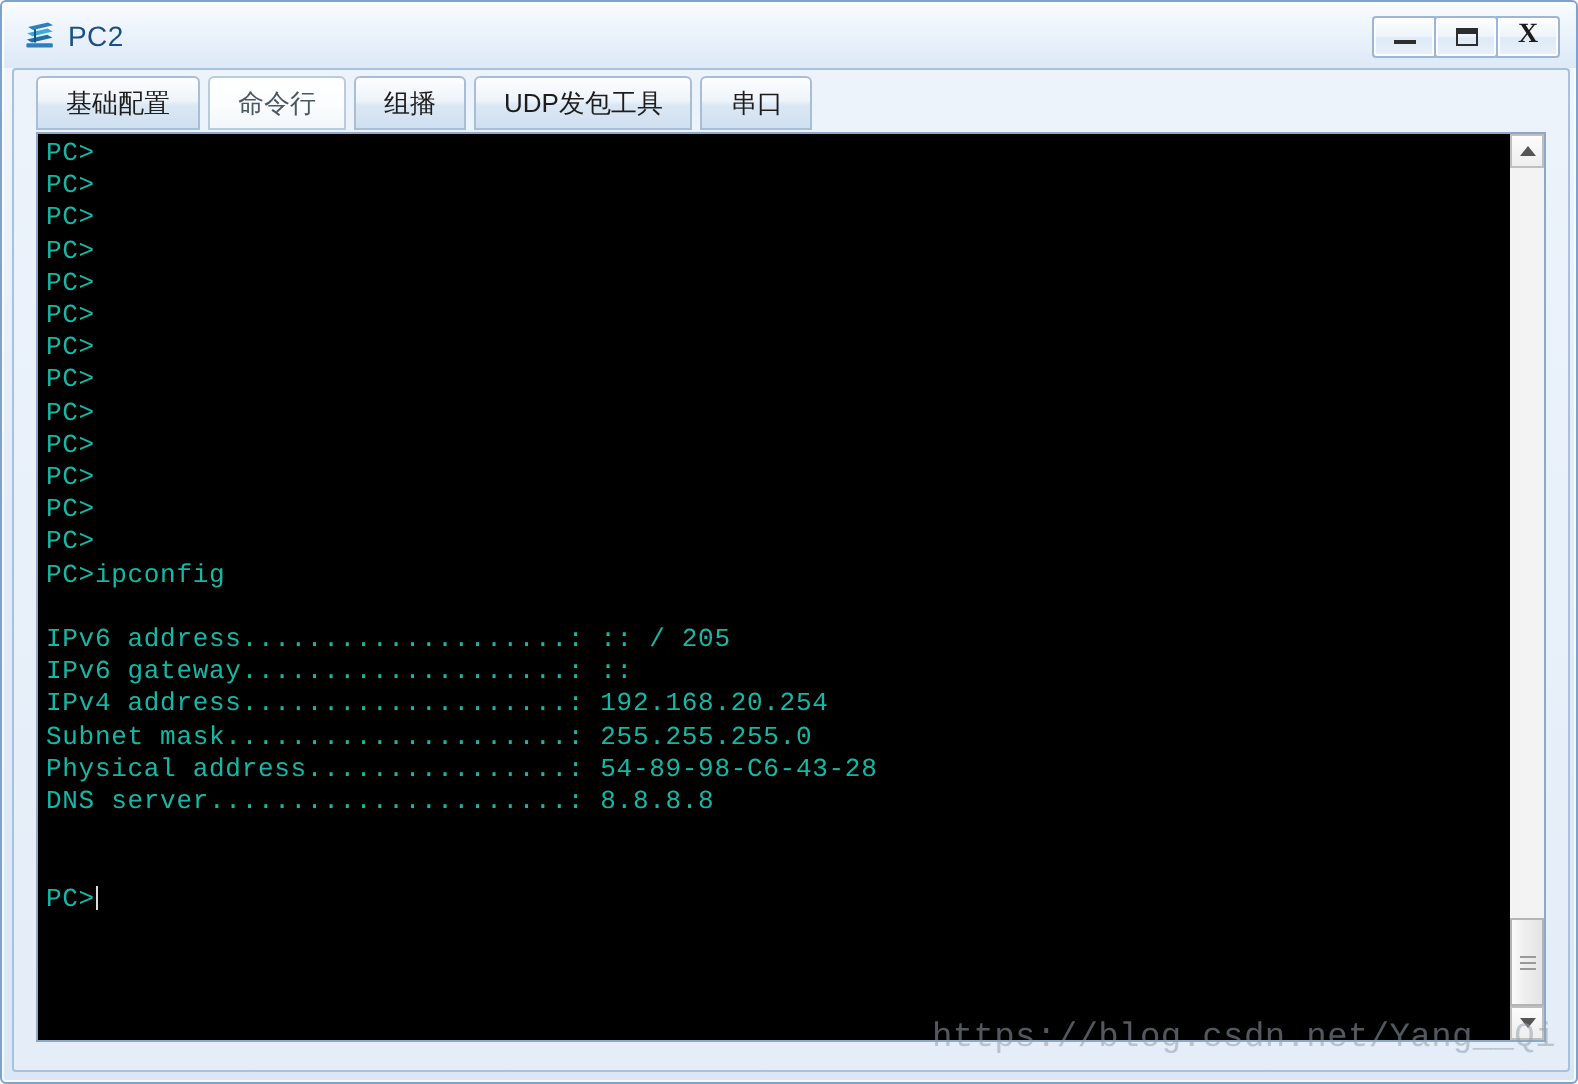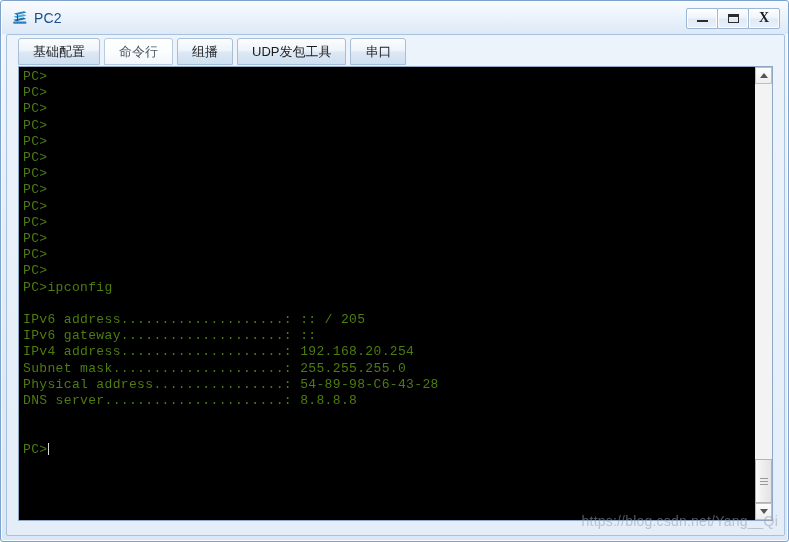--- a/index.html
+++ b/index.html
@@ -148,21 +148,21 @@
     flex: 1 1 auto;
     background: #000000;
     overflow: hidden;
     padding: 2px 0 0 4px;
     box-sizing: border-box;
   }
   .term-line {
     font-family: "Liberation Mono", "DejaVu Sans Mono", monospace;
     font-size: 13px;
     line-height: 16.2px;
-    color: #4d7c0f;
+    color: #14b8a6;
     white-space: pre;
     letter-spacing: 0.35px;
   }
   .term-line.blank { color: transparent; }
   .cursor {
     display: inline-block;
     width: 1px;
     height: 12px;
     background: #dcdcdc;
     vertical-align: -2px;
@@ -224,23 +224,23 @@
     border-left: 4px solid transparent;
     border-right: 4px solid transparent;
     border-top: 5px solid #555;
   }
 
   
   .watermark {
     position: absolute;
     right: 6px;
     bottom: 6px;
-    font-size: 14px;
+    font-size: 17px;
     color: rgba(150,160,172,0.55);
-    font-family: Liberation Sans, sans-serif;
+    font-family: Liberation Mono, monospace;
     white-space: nowrap;
     pointer-events: none;
     letter-spacing: 0.2px;
   }
 </style>
 </head>
 <body>
 
 <div class="window">
 

